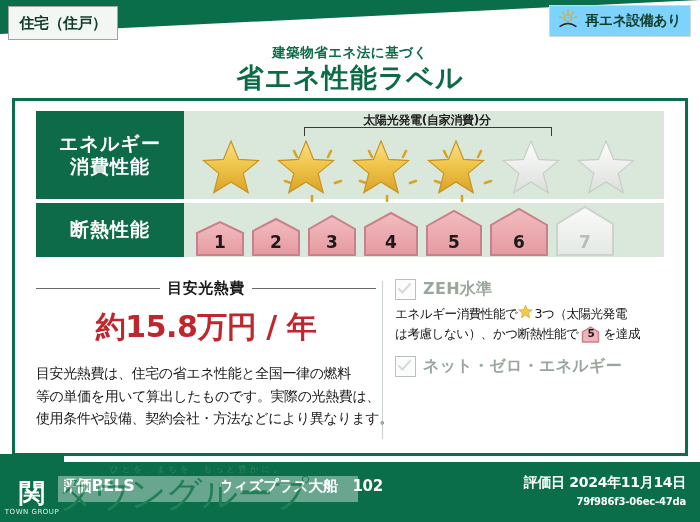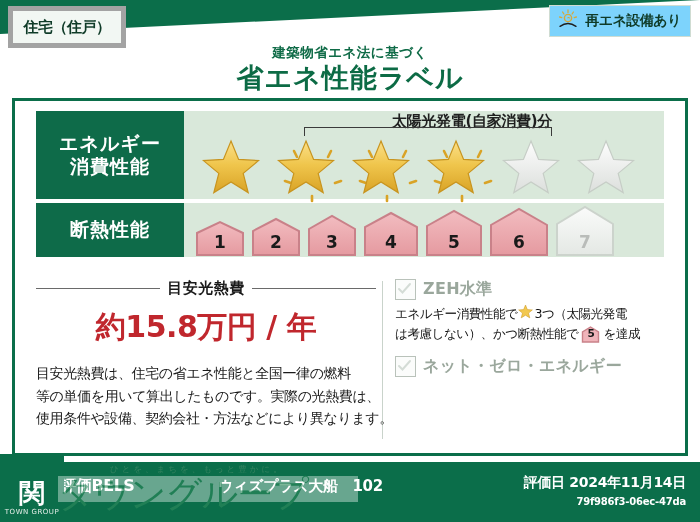--- a/index.html
+++ b/index.html
@@ -13,21 +13,21 @@
   
   .sheet{
     position:absolute;left:0;top:0;width:700px;height:478px;
     background:#ffffff;
     clip-path:polygon(0 100%, 0 34px, 700px 0px, 700px 100%);
   }
 
   
   .tag{
     position:absolute;left:8px;top:6px;width:108px;height:32px;
-    background:#f2f7f3;border:5px solid #a3a3a3;
+    background:#f2f7f3;border:1px solid #a3a3a3;
     display:flex;align-items:center;justify-content:center;
     font-size:15px;font-weight:bold;color:#0f3b28;letter-spacing:-.5px;
     z-index:6;
   }
   
   .badge{
     position:absolute;right:9px;top:5px;height:30px;
     background:#7dd3fc;border:1px solid #cfdcd2;
     display:flex;align-items:center;gap:6px;padding:0 9px 0 7px;
     z-index:6;
@@ -68,22 +68,22 @@
   }
 
   
   .stars{display:flex;align-items:flex-end;gap:1px;padding-left:10px;padding-top:16px;}
   .starwrap{position:relative;width:74px;height:66px;}
   .starwrap svg{position:absolute;left:7px;top:9px;}
   .rays{position:absolute;left:0;top:0;width:74px;height:66px;pointer-events:none;}
 
   
   .bracket-lbl{
-    position:absolute;left:118px;top:1px;width:250px;text-align:right;
-    font-size:15px;font-weight:bold;color:#1f1f1f;letter-spacing:-.3px;
+    position:absolute;left:118px;top:1px;width:250px;text-align:center;
+    font-size:12px;font-weight:bold;color:#1f1f1f;letter-spacing:-.3px;
   }
   .bracket{
     position:absolute;left:120px;top:16px;width:246px;height:8px;
     border:1.4px solid #3a3a3a;border-bottom:none;
   }
 
   
   .houses{display:flex;align-items:flex-end;gap:2px;padding-left:9px;}
   .house{position:relative;display:flex;align-items:flex-end;justify-content:center;}
   .house .num{

